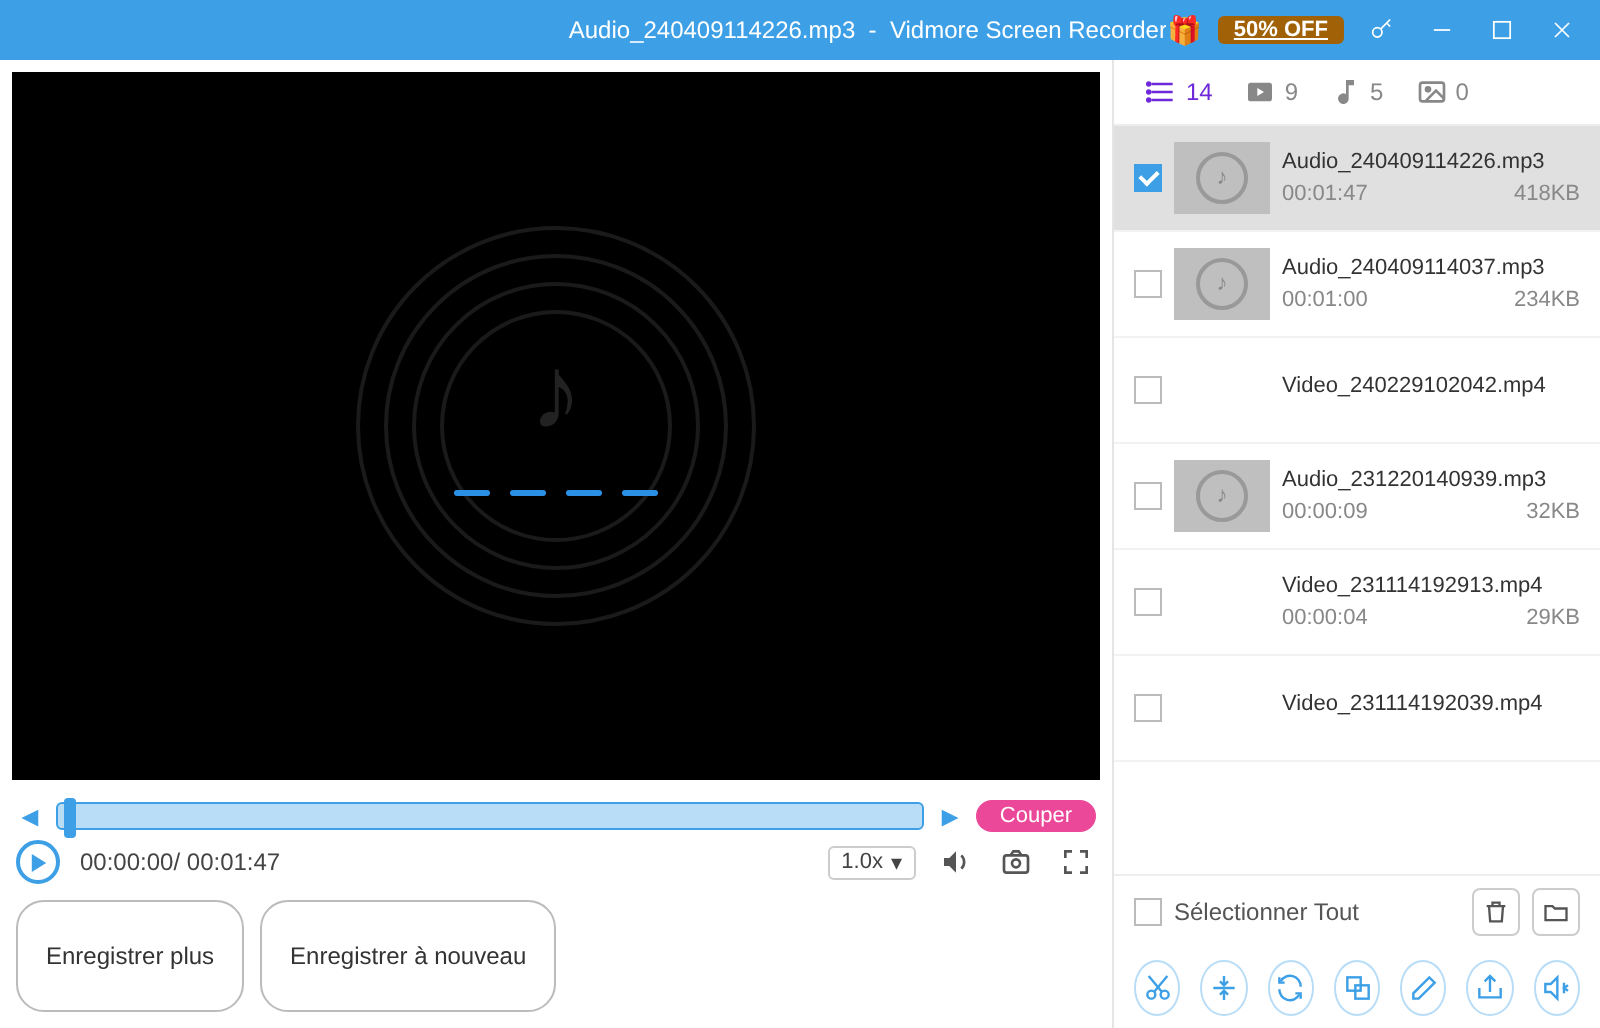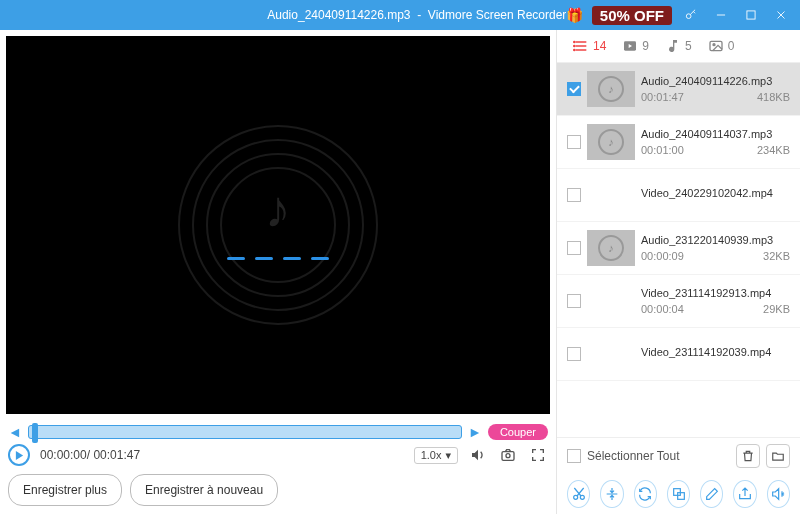--- a/index.html
+++ b/index.html
@@ -1,20 +1,20 @@
 <!DOCTYPE html>
 <html><head>
 <meta charset="utf-8">
 <style>
 * { margin: 0; padding: 0; box-sizing: border-box; font-family: -apple-system, BlinkMacSystemFont, "Segoe UI", Arial, sans-serif; }
 body { width: 800px; height: 514px; overflow: hidden; background: #fff; display: flex; flex-direction: column; }
 .titlebar { height: 30px; background: #3d9fe6; display: flex; align-items: center; padding: 0 8px; color: #fff; font-size: 12px; }
 .titlebar-title { flex: 1; white-space: nowrap; overflow: hidden; text-overflow: ellipsis; text-align: right; }
 .titlebar-right { display: flex; align-items: center; gap: 8px; }
-.promo { background: #7f1d1d; color: #fff; padding: 1px 8px; border-radius: 3px; font-size: 15px; font-weight: bold; display: flex; align-items: center; gap: 4px; }
+.promo { background: #a16207; color: #fff; padding: 1px 8px; border-radius: 3px; font-size: 11px; font-weight: bold; display: flex; align-items: center; gap: 4px; text-decoration: underline; }
 .gift { font-size: 14px; }
 .win-btn { width: 22px; height: 22px; display: flex; align-items: center; justify-content: center; cursor: pointer; }
 .win-btn svg { width: 14px; height: 14px; stroke: #fff; fill: none; stroke-width: 1.5; }
 .main { flex: 1; display: flex; overflow: hidden; }
 .left { flex: 1; display: flex; flex-direction: column; padding: 6px; min-width: 0; }
 .preview { flex: 1; background: #000; position: relative; display: flex; align-items: center; justify-content: center; }
 .circles { position: relative; width: 200px; height: 200px; }
 .circles .ring { position: absolute; border: 2px solid #1a1a1a; border-radius: 50%; }
 .r1 { inset: 0; }
 .r2 { inset: 14px; }
@@ -30,25 +30,25 @@
 .slider::after { content: ""; position: absolute; left: 3px; top: -3px; width: 6px; height: 20px; background: #3d9fe6; border-radius: 2px; }
 .cut-btn { background: #ec4899; color: #fff; border: none; border-radius: 10px; padding: 2px 12px; font-size: 11px; cursor: pointer; }
 .play-row { display: flex; align-items: center; gap: 10px; font-size: 12px; color: #444; }
 .play-btn { width: 22px; height: 22px; border: 2px solid #3d9fe6; border-radius: 50%; display: flex; align-items: center; justify-content: center; cursor: pointer; }
 .play-btn svg { width: 9px; height: 9px; fill: #3d9fe6; margin-left: 1px; }
 .play-row .spacer { flex: 1; }
 .speed { border: 1px solid #ccc; border-radius: 3px; padding: 1px 6px; font-size: 11px; display: flex; align-items: center; gap: 4px; cursor: pointer; }
 .icon-btn { width: 20px; height: 20px; display: flex; align-items: center; justify-content: center; cursor: pointer; color: #555; }
 .icon-btn svg { width: 16px; height: 16px; }
 .bottom-row { display: flex; gap: 8px; padding: 8px 2px 2px 2px; }
-.round-btn { border: 1px solid #bbb; background: #fff; border-radius: 14px; padding: 8px 14px; font-size: 12px; cursor: pointer; color: #333; }
+.round-btn { border: 1px solid #bbb; background: #fff; border-radius: 14px; padding: 20px 14px; font-size: 12px; cursor: pointer; color: #333; }
 .right { width: 244px; border-left: 1px solid #e5e5e5; display: flex; flex-direction: column; }
 .tabs { display: flex; align-items: center; padding: 6px 10px; gap: 4px; border-bottom: 1px solid #eee; font-size: 12px; }
 .tab { display: flex; align-items: center; gap: 4px; padding: 2px 6px; cursor: pointer; color: #888; }
-.tab.active { color: #ef4444; }
+.tab.active { color: #6d28d9; }
 .tab svg { width: 16px; height: 16px; }
 .list { flex: 1; overflow-y: auto; }
 .item { display: flex; align-items: center; gap: 6px; padding: 8px 10px; border-bottom: 1px solid #f2f2f2; }
 .item.selected { background: #e0e0e0; }
 .check { width: 14px; height: 14px; border: 1px solid #bbb; background: #fff; flex-shrink: 0; display: flex; align-items: center; justify-content: center; }
 .check.on { background: #3d9fe6; border-color: #3d9fe6; }
 .check.on::after { content: ""; width: 7px; height: 4px; border: 2px solid #fff; border-top: none; border-right: none; transform: rotate(-45deg); margin-top: -2px; }
 .thumb { width: 48px; height: 36px; background: #ccc; flex-shrink: 0; display: flex; align-items: center; justify-content: center; position: relative; }
 .thumb.audio { background: #bfbfbf; }
 .thumb.audio .disc { width: 26px; height: 26px; border: 2px solid #999; border-radius: 50%; position: relative; }

